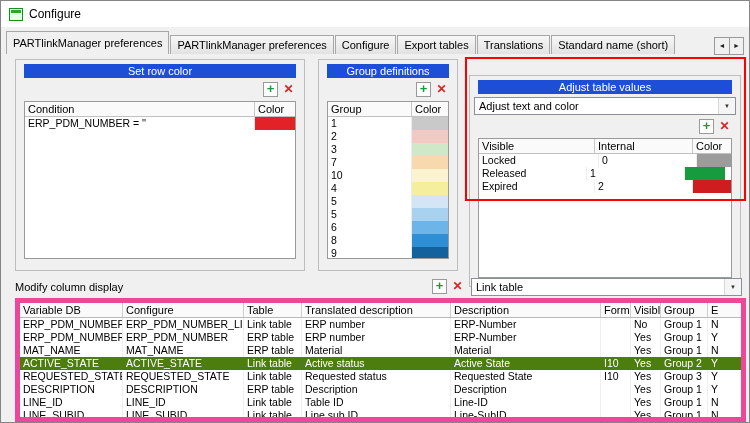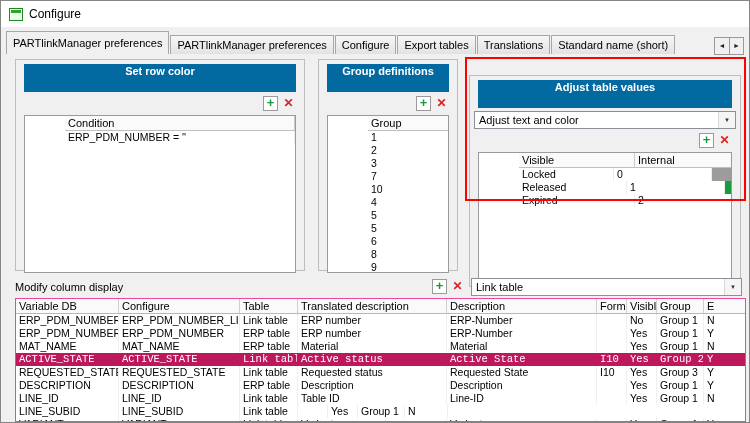--- a/index.html
+++ b/index.html
@@ -15,25 +15,25 @@
   .tab{flex:none;height:19px;line-height:18px;padding:0 6px;border:1px solid #a7a7a7;border-bottom:none;background:linear-gradient(#f7f7f7,#e2e2e2);margin-right:1px;white-space:nowrap;cursor:default;}
   .tab.active{height:23px;line-height:22px;background:#f0f0f0;}
   .tab-arrows{position:absolute;right:5px;top:36px;display:flex;border:1px solid #9a9a9a;background:#f0f0f0;}
   .tab-arrow{width:14px;height:16px;font-size:7px;line-height:16px;text-align:center;color:#222;}
   .tab-arrow + .tab-arrow{border-left:1px solid #9a9a9a;}
 
   .groupbox{position:absolute;top:58px;height:212px;border:1px solid #bdbdbd;background:#f0f0f0;}
   #gb-src{left:14px;width:290px;}
   #gb-gd{left:317px;width:140px;}
   #gb-atv{left:468px;width:272px;margin-top:16px;}
-  .caption{height:28px;line-height:14px;margin:4px 8px 0;background:#0369a1;color:#fff;text-align:center;font-size:11px;overflow:hidden;white-space:nowrap;font-weight:bold;}
+  .caption{height:14px;line-height:14px;margin:4px 8px 0;background:#1d4ed8;color:#fff;text-align:center;font-size:11px;overflow:hidden;white-space:nowrap;}
   .gb-toolbar{display:flex;justify-content:flex-end;align-items:center;gap:3px;padding:4px 8px;}
   .icon-add{width:15px;height:15px;background:#fff;border:1px solid #9a9a9a;color:#149b3a;font-weight:bold;font-size:13px;line-height:12px;text-align:center;cursor:default;}
   .icon-del{width:15px;height:15px;color:#dd2222;font-weight:bold;font-size:12px;line-height:15px;text-align:center;cursor:default;}
-  .gb-table{margin:0 8px;background:#fff;border:1px solid #9a9a9a;overflow:hidden;padding-left:40px;}
+  .gb-table{margin:0 8px;background:#fff;border:1px solid #9a9a9a;overflow:hidden;}
   #gb-src .gb-table,#gb-gd .gb-table{height:158px;}
   #gb-atv .gb-table{height:140px;}
   .t-head{display:flex;height:15px;border-bottom:1px solid #c0c0c0;background:#fafafa;}
   .t-hcell{flex:none;padding-left:3px;line-height:14px;border-right:1px solid #c8c8c8;overflow:hidden;white-space:nowrap;}
   .t-row{display:flex;height:13px;}
   .t-cell{flex:none;padding-left:3px;line-height:13px;border-right:1px solid #ececec;overflow:hidden;white-space:nowrap;font-size:10.5px;}
   .color-cell{padding:0;}
   .swatch{width:100%;height:13px;}
 
   .combo{position:relative;height:18px;background:#fff;border:1px solid #8a8f98;display:flex;align-items:center;padding-left:4px;overflow:hidden;cursor:default;}
@@ -41,26 +41,26 @@
   .combo-arrow{position:absolute;right:0;top:0;width:17px;height:100%;display:flex;align-items:center;justify-content:center;font-size:6px;color:#333;border-left:1px solid #d8d8d8;background:#f5f5f5;}
   #atv-combo{margin:3px 4px 0;}
 
   .red-rect{position:absolute;left:464px;top:56px;width:281px;height:144px;border:2px solid #f00;pointer-events:none;z-index:6;}
 
   .bottom-bar{position:absolute;left:14px;top:276px;width:727px;height:19px;display:flex;align-items:center;}
   .bottom-bar .spacer{flex:1;}
   #link-combo{flex:none;width:271px;margin-left:6px;}
   .bottom-bar .icon-add{margin-right:3px;}
 
-  .main-table{position:absolute;left:14px;top:297px;width:731px;bottom:0;background:#fff;border:1px solid #ec4899;overflow:hidden;}
+  .main-table{position:absolute;left:14px;top:297px;width:731px;bottom:0;background:#fff;border:5px solid #ec4899;overflow:hidden;}
   .mt-head{display:flex;height:15px;background:#fafafa;border-bottom:1px solid #b9b9b9;}
   .mt-hcell{flex:none;padding-left:3px;line-height:14px;border-right:1px solid #cfcfcf;overflow:hidden;white-space:nowrap;}
   .mt-row{display:flex;height:13px;}
   .mt-cell{flex:none;padding-left:3px;line-height:13px;border-right:1px solid #efefef;overflow:hidden;white-space:nowrap;font-size:10.5px;}
-  .mt-row.selected{background:#be185d;color:#fff;font-family:Liberation Mono, monospace;}
+  .mt-row.selected{background:#4d7c0f;color:#fff;}
   .mt-row.selected .mt-cell{border-right-color:transparent;}
 </style>
 </head>
 <body>
 
 <div class="window">
 
   <div class="titlebar">
     <span class="app-icon"></span>
     <span class="title">Configure</span>
@@ -194,21 +194,21 @@
       <span class="icon-del">✕</span>
     </div>
     <div class="gb-table">
       <div class="t-head">
         <div class="t-hcell" style="width:116px">Visible</div>
         <div class="t-hcell" style="width:98px">Internal</div>
         <div class="t-hcell" style="width:40px;border-right:none">Color</div>
       </div>
       <div id="atv-body">
           <div class="t-row">
-            <div class="t-cell" style="width:95px">Locked</div>
+            <div class="t-cell" style="width:120px">Locked</div>
             <div class="t-cell" style="width:98px">0</div>
             <div class="t-cell color-cell" style="width:40px;border-right:none">
               <div class="swatch" style="background:#9c9c9c"></div>
             </div>
           </div>
           <div class="t-row">
             <div class="t-cell" style="width:108px">Released</div>
             <div class="t-cell" style="width:98px">1</div>
             <div class="t-cell color-cell" style="width:40px;border-right:none">
               <div class="swatch" style="background:#169c3e"></div>
@@ -325,20 +325,22 @@
           <div class="mt-cell" style="width:150px">Line-ID</div>
           <div class="mt-cell" style="width:30px"></div>
           <div class="mt-cell" style="width:30px">Yes</div>
           <div class="mt-cell" style="width:47px">Group 1</div>
           <div class="mt-cell" style="width:43px">N</div>
         </div>
         <div class="mt-row">
           <div class="mt-cell" style="width:103px">LINE_SUBID</div>
           <div class="mt-cell" style="width:121px">LINE_SUBID</div>
           <div class="mt-cell" style="width:58px">Link table</div>
+          <div class="mt-cell" style="width:149px">Line sub ID</div>
+          <div class="mt-cell" style="width:150px">Line-SubID</div>
           <div class="mt-cell" style="width:30px"></div>
           <div class="mt-cell" style="width:30px">Yes</div>
           <div class="mt-cell" style="width:47px">Group 1</div>
           <div class="mt-cell" style="width:43px">N</div>
         </div>
         <div class="mt-row">
           <div class="mt-cell" style="width:103px">VARIANT</div>
           <div class="mt-cell" style="width:121px">VARIANT</div>
           <div class="mt-cell" style="width:58px">Link table</div>
           <div class="mt-cell" style="width:149px">Variant</div>

